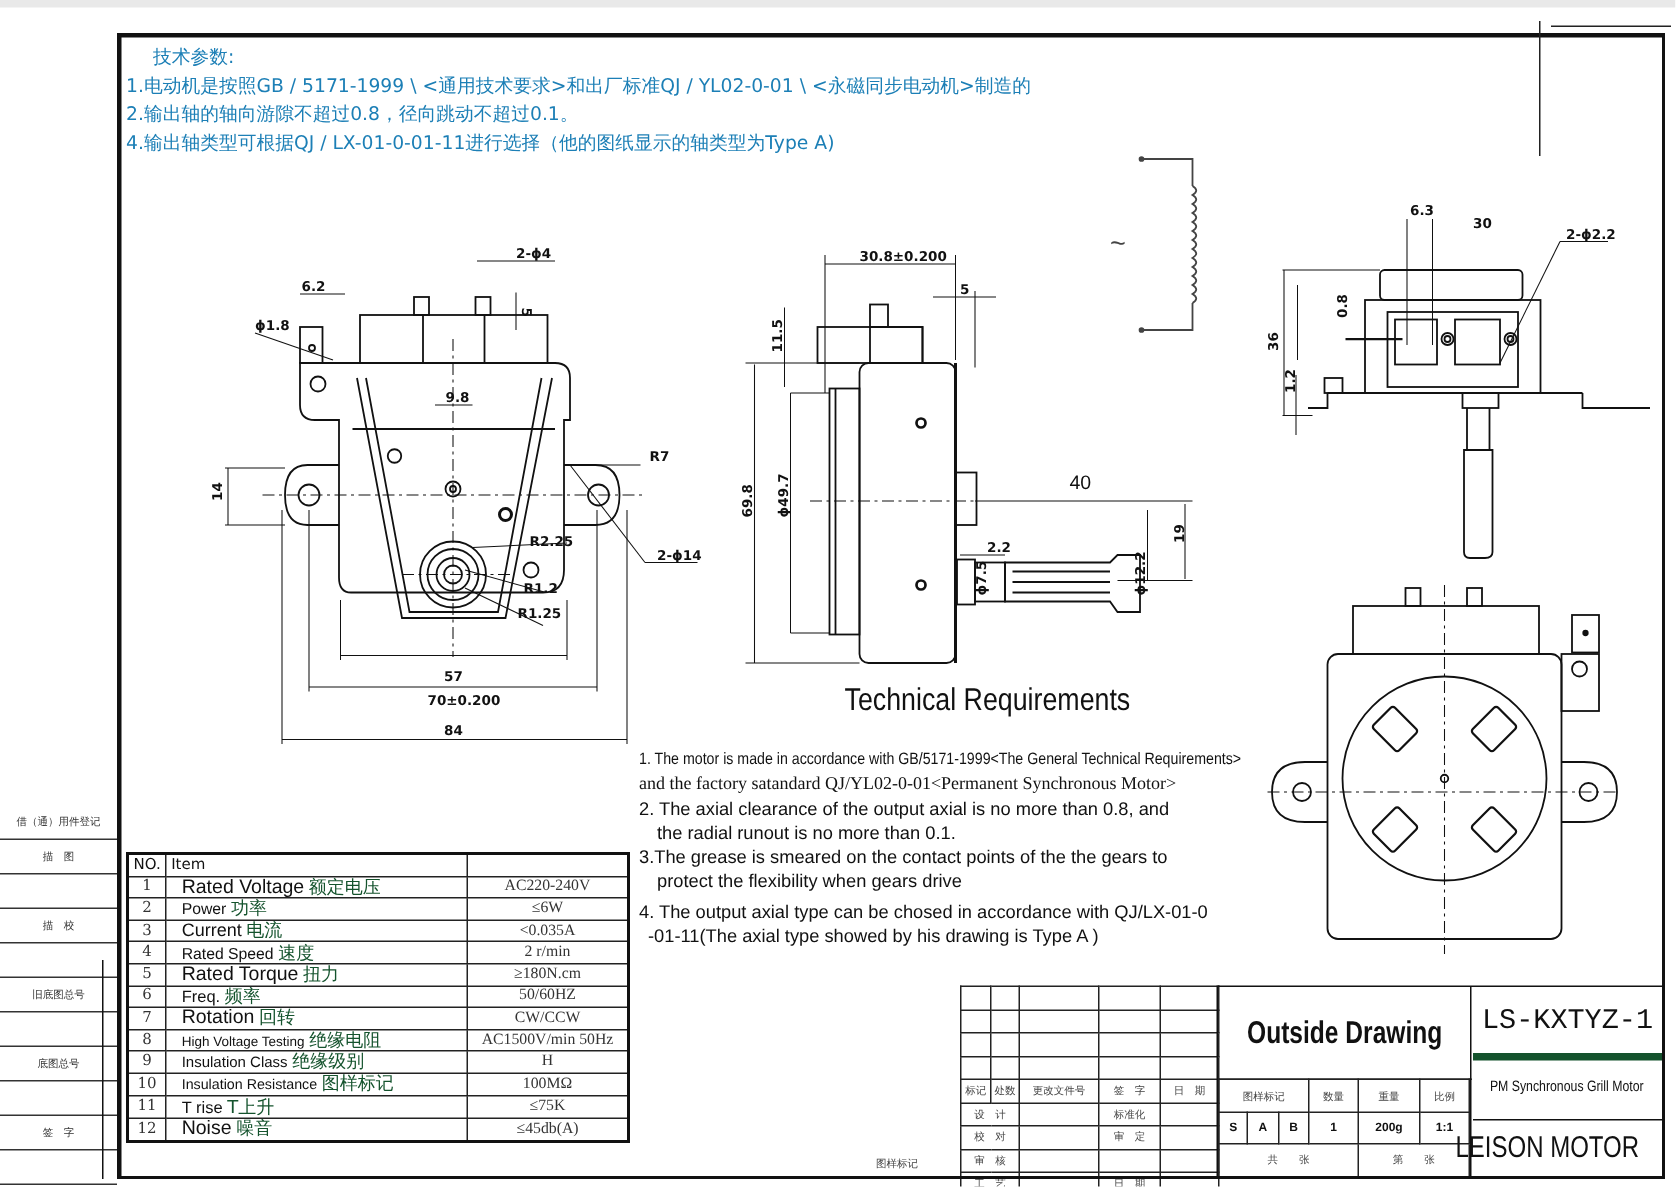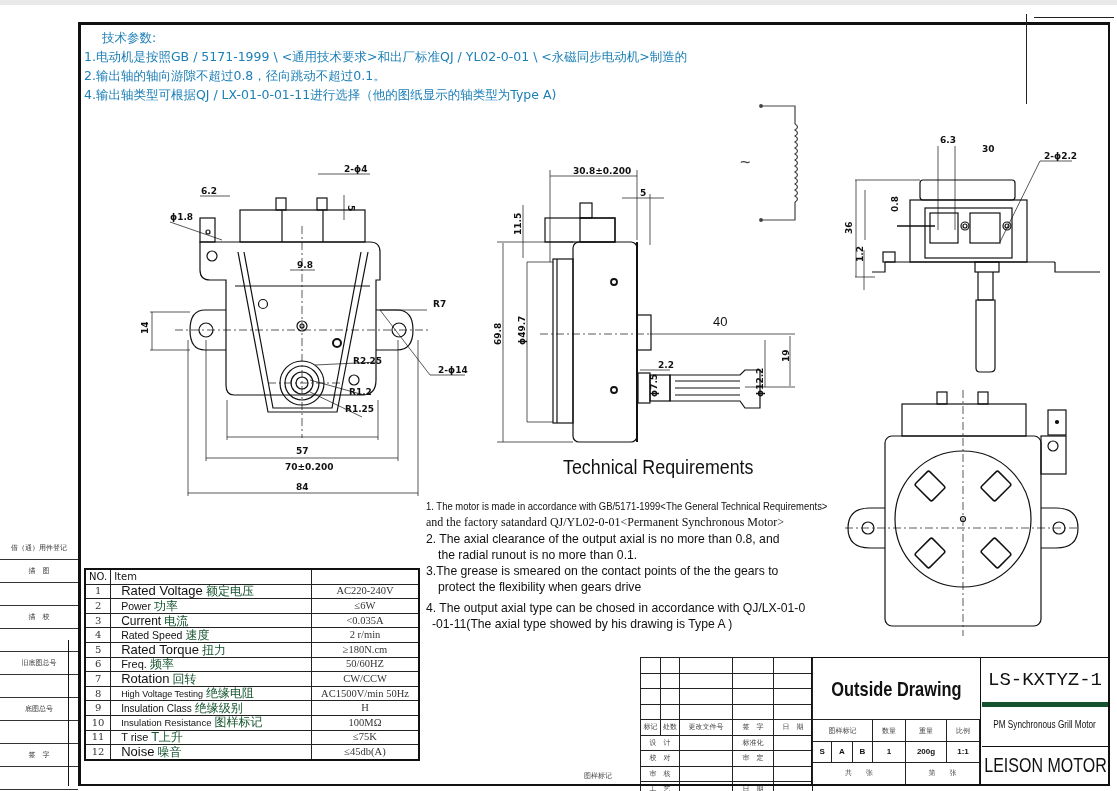--- a/index.html
+++ b/index.html
@@ -35,21 +35,21 @@
   .title-block{position:absolute;left:811px;top:657px;width:298px;height:129px;border:1.5px solid #111;box-sizing:border-box;}
   .tb-od{position:absolute;left:0;top:0;width:168px;height:61px;border-right:1.5px solid #111;border-bottom:1px solid #111;display:flex;align-items:center;justify-content:center;font-size:21px;font-weight:bold;}
   .tb-od span{display:inline-block;transform:scaleX(0.78);}
   .tb-grid{position:absolute;left:0;top:61px;width:168px;height:66px;border-right:1.5px solid #111;}
   .tb-grid table{border-collapse:collapse;width:100%;height:100%;}
   .tb-grid td{border:1px solid #222;text-align:center;font-size:8px;font-weight:bold;}
   .tb-grid td.lbl{font-family:"DejaVu Serif",serif;font-weight:normal;font-size:7px;color:#444;}
   .tb-code{position:absolute;left:170px;top:0;width:126px;height:44px;border-bottom:5px solid #14532d;display:flex;align-items:center;justify-content:center;font-size:19px;font-family:Liberation Mono, monospace;}
   .tb-desc{position:absolute;left:170px;top:44px;width:126px;height:44px;border-bottom:1.5px solid #111;display:flex;align-items:center;justify-content:center;font-size:10px;}
   .tb-desc span{display:inline-block;transform:scaleX(0.82);white-space:nowrap;}
-  .tb-co{position:absolute;left:170px;top:88px;width:126px;height:39px;display:flex;align-items:center;justify-content:center;font-size:20px;}
+  .tb-co{position:absolute;left:170px;top:88px;width:126px;height:39px;display:flex;align-items:center;justify-content:flex-end;font-size:20px;}
   .tb-co span{display:inline-block;transform:scaleX(0.8);white-space:nowrap;}
   .bottom-line{position:absolute;left:78px;top:784px;width:1032px;height:2px;background:#111;}
 </style>
 </head>
 <body>
 
 <div class="topstrip"></div>
 <div class="frame"></div>
 <div class="corner-mark"></div>
 <div class="corner-mark2"></div>

